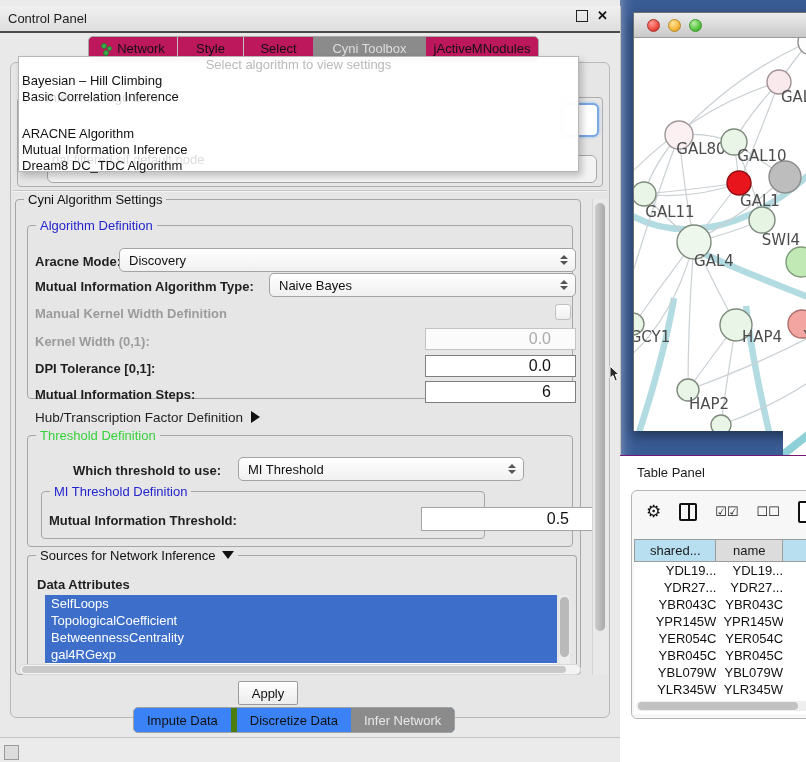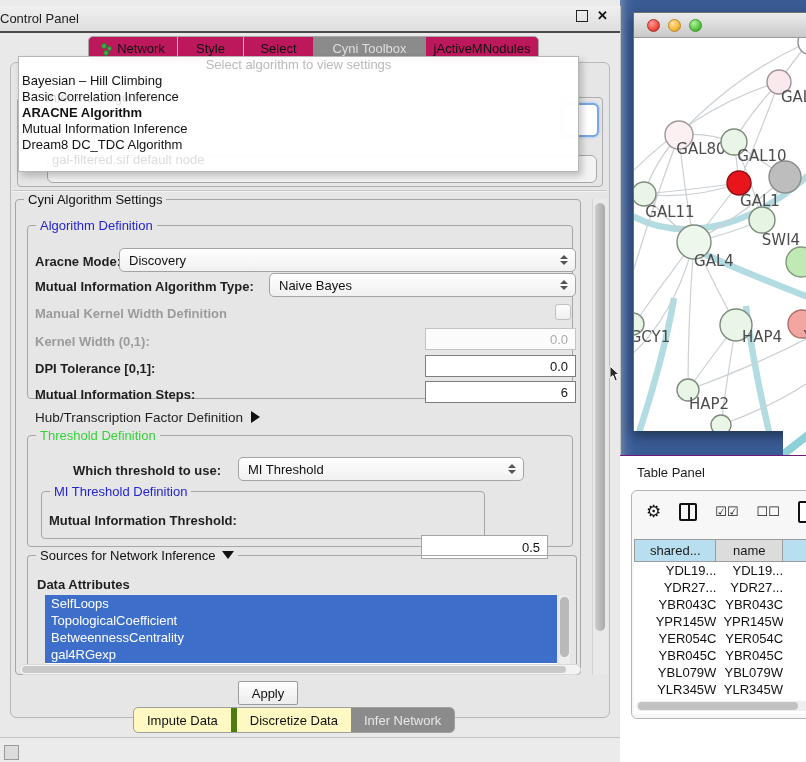--- a/index.html
+++ b/index.html
@@ -5,21 +5,21 @@
   html,body{margin:0;padding:0;background:#eaeaea;}
   .screen{position:relative;width:806px;height:762px;background:#ebebeb;overflow:hidden;
           font-family:"Liberation Sans",sans-serif;-webkit-font-smoothing:antialiased;}
 
   
   .cp-window{position:absolute;left:0;top:6px;width:620px;height:731px;background:#e9e9e9;
              border-right:1px solid #c4c4c4;border-bottom:1px solid #c4c4c4;}
   .cp-titlebar{position:absolute;left:0;top:0;width:100%;height:25px;
                background:linear-gradient(#f0f0f0,#dedede);border-bottom:2px solid #4a4a4a;
                display:flex;align-items:center;}
-  .cp-title{font-size:13px;color:#1c1c1c;}
+  .cp-title{font-size:13px;color:#1c1c1c;padding-left:8px;}
   .cp-winbtns{position:absolute;right:12px;top:4px;display:flex;gap:9px;align-items:center;}
   .wb-restore{width:10px;height:10px;border:1.5px solid #222;background:transparent;}
   .wb-close{font-size:13px;font-weight:bold;color:#111;line-height:10px;}
 
   
   .tabbar{position:absolute;left:88px;top:30px;height:23px;display:flex;background:#be185d;
           border:1px solid #a8a8a8;border-radius:5px;overflow:hidden;}
   .tab{display:flex;align-items:center;justify-content:center;font-size:13px;color:#111;
        height:100%;box-sizing:border-box;white-space:nowrap;}
   .tab.sep{border-left:1px solid #c2c2c2;}
@@ -51,22 +51,22 @@
   .lbl.dis{color:#9b9b9b;}
 
   .combo{position:absolute;background:linear-gradient(#ffffff,#f0f0f0);border:1px solid #a3a3a3;
          border-radius:5px;font-size:13px;color:#111;display:flex;align-items:center;
          padding:0 22px 0 9px;box-sizing:border-box;}
   .stepper{position:absolute;right:7px;top:50%;transform:translateY(-50%);display:flex;flex-direction:column;gap:2px;}
   .stepper b{width:0;height:0;border-left:4px solid transparent;border-right:4px solid transparent;}
   .stepper .up{border-bottom:4px solid #555;}
   .stepper .dn{border-top:4px solid #555;}
 
-  .numinput{position:absolute;background:#fff;border:1px solid #7e7e7e;font-size:13px;color:#111;
-            display:flex;align-items:center;justify-content:flex-end;padding:0 7px;box-sizing:border-box;}
+  .numinput{position:absolute;background:#fff;border:1px solid #7e7e7e;font-size:16px;color:#111;
+            display:flex;align-items:center;justify-content:flex-end;padding:0 24px;box-sizing:border-box;}
   .numinput.dis{color:#ababab;border:1px solid #c3c3c3;background:#fbfbfb;}
   .checkbox{position:absolute;width:14px;height:14px;border:1px solid #c0c0c0;border-radius:3px;
             background:linear-gradient(#fdfdfd,#efefef);}
 
   .tri-right{display:inline-block;width:0;height:0;border-top:6px solid transparent;border-bottom:6px solid transparent;
              border-left:9px solid #111;margin-left:8px;vertical-align:-1px;}
   .tri-down{display:inline-block;width:0;height:0;border-left:6px solid transparent;border-right:6px solid transparent;
             border-top:8px solid #111;margin-left:6px;vertical-align:1px;}
 
   .attr-list{position:absolute;left:34px;top:532px;width:512px;height:71px;background:#fff;overflow:hidden;}
@@ -76,32 +76,32 @@
 
   .sb-v{position:absolute;left:581px;top:136px;width:15px;height:476px;background:#e9e9e9;border-left:1px solid #d4d4d4;}
   .sb-v .thumb{position:absolute;left:2px;top:4px;width:10px;height:428px;border-radius:6px;
                background:linear-gradient(90deg,#cccccc,#a9a9a9);}
   .sb-h{position:absolute;left:8px;top:601px;width:562px;height:11px;background:#f3f3f3;border:1px solid #dadada;border-radius:6px;box-sizing:border-box;}
   .sb-h .thumb{position:absolute;left:2px;top:1px;width:544px;height:7px;background:#c9c9c9;border-radius:5px;}
 
   .apply-btn{position:absolute;left:227px;top:618px;width:58px;height:22px;border:1px solid #9a9a9a;border-radius:2px;
              background:linear-gradient(#fefefe,#ececec);font-size:13px;color:#111;display:flex;align-items:center;justify-content:center;}
 
-  .bottom-tabbar{position:absolute;left:133px;top:701px;height:24px;display:flex;background:#fef9c3;
+  .bottom-tabbar{position:absolute;left:133px;top:701px;height:24px;display:flex;background:#3b82f6;
                  border:1px solid #a0a0a0;border-radius:5px;overflow:hidden;}
   .btab{display:flex;align-items:center;padding:0 13px;font-size:13px;color:#111;white-space:nowrap;}
   .btab.sep{border-left:6px solid #4d7c0f;}
   .btab.sel{background:#8b8b8b;color:#e8e8e8;}
 
   
   .popup{position:absolute;left:18px;top:56px;width:559px;height:114px;background:rgba(255,255,255,0.97);
          border:1px solid #b6b6b6;box-shadow:3px 4px 7px rgba(0,0,0,0.22);z-index:30;}
   .popup-header{height:16px;line-height:16px;text-align:center;font-size:13px;color:#b9b9b9;}
   .popup-item{height:16px;line-height:16px;font-size:13px;color:#111;padding-left:3px;white-space:nowrap;}
-  .popup-item.bold{font-weight:bold;}
+  .popup-item.bold{font-weight:normal;margin-top:21px;}
   .ghost{position:absolute;font-size:13px;color:#9a9a9a;opacity:0.35;z-index:31;pointer-events:none;white-space:nowrap;}
 
   
   .desktop{position:absolute;left:620px;top:0;width:186px;height:455px;
            background:linear-gradient(90deg,#6d84ad 0px,#46659c 7px,#3a5c95 14px,#3a5c95 100%);}
   .net-window{position:absolute;left:633px;top:12px;width:220px;height:419px;background:#fff;
               border:1px solid #6e6e6e;box-shadow:0 5px 12px rgba(0,0,0,0.45);box-sizing:border-box;}
   .net-titlebar{height:24px;background:linear-gradient(#ececec,#c9c9c9);border-bottom:1px solid #9a9a9a;
                 display:flex;align-items:center;padding-left:13px;gap:8px;}
   .tl{width:13px;height:13px;border-radius:50%;box-sizing:border-box;}
@@ -314,21 +314,21 @@
         <span class="stepper">
             <b class="up"></b>
             <b class="dn"></b>
           </span>
       </div>
 
       <div class="gbox" style="left:30px;top:428px;width:444px;height:48px;">
         <span class="legend blue">MI Threshold Definition</span>
       </div>
       <span class="lbl" style="left:38px;top:450px;">Mutual Information Threshold:</span>
-      <div class="numinput" style="left:410px;top:444px;width:127px;height:24px;border-color:#a5a5a5;margin-top:28px;">
+      <div class="numinput" style="left:410px;top:444px;width:173px;height:24px;border-color:#a5a5a5;">
         <span>0.5</span>
       </div>
 
       <div class="gbox" style="left:16px;top:492px;width:550px;height:120px;border-bottom:none;border-radius:4px 4px 0 0;">
         <span class="legend">
           <span>Sources for Network Inference</span><span class="tri-down"></span>
         </span>
       </div>
       <span class="lbl" style="left:26px;top:514px;">Data Attributes</span>
       <div class="attr-list">

